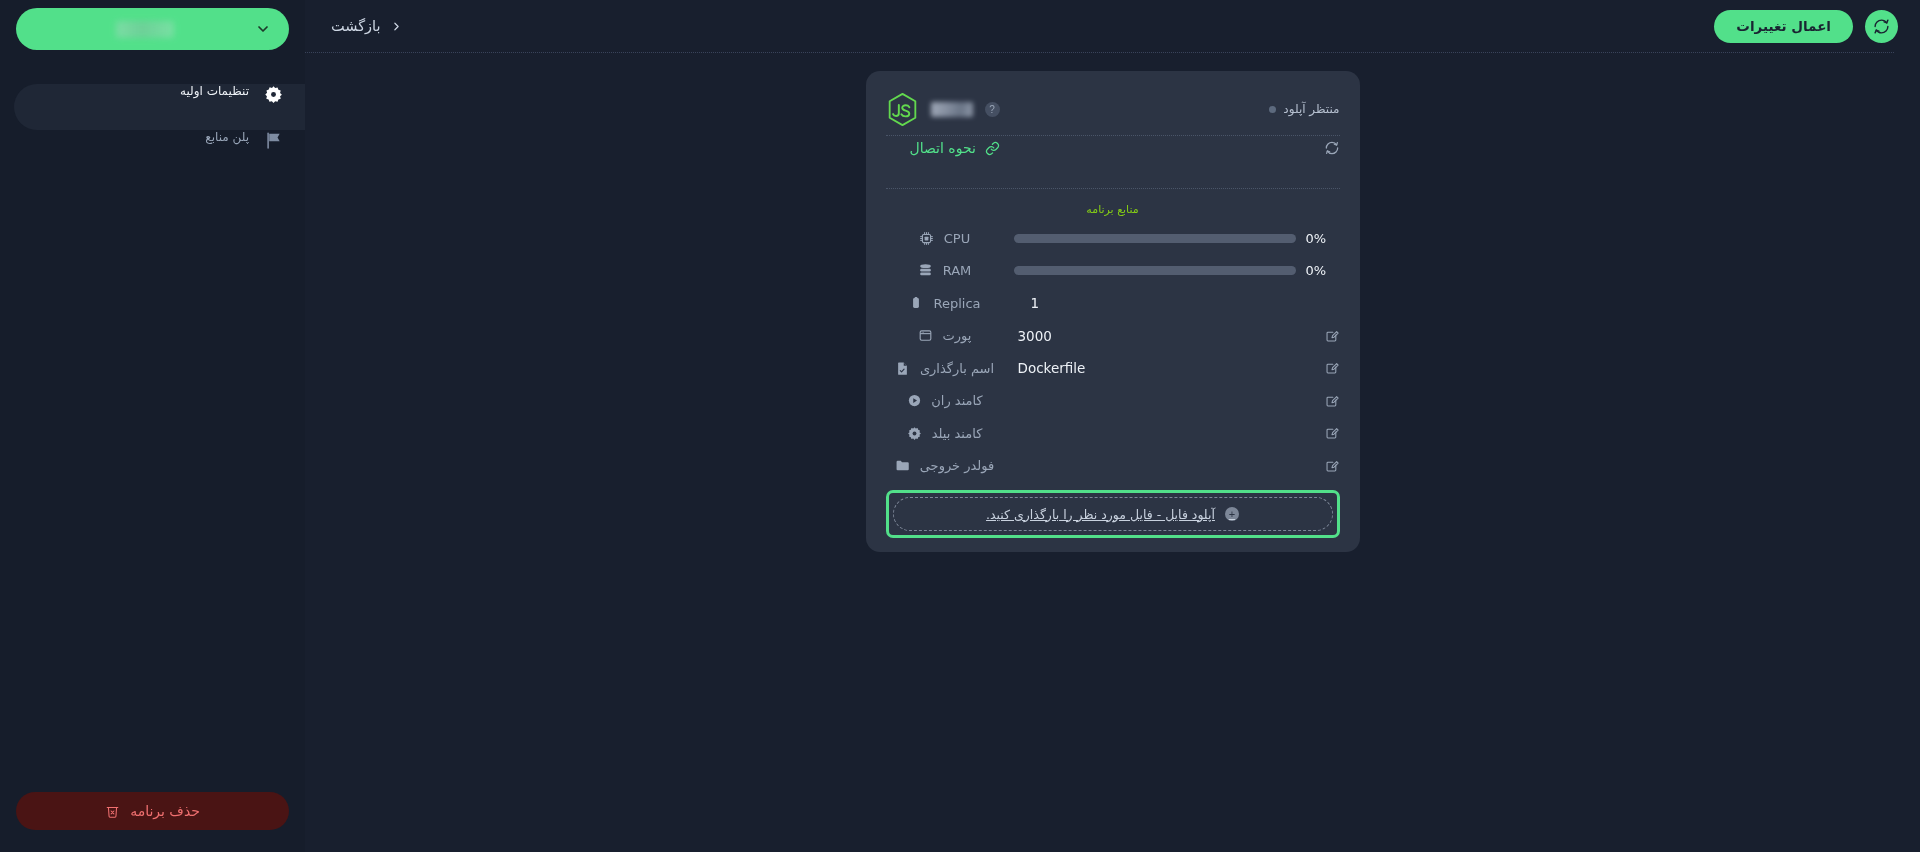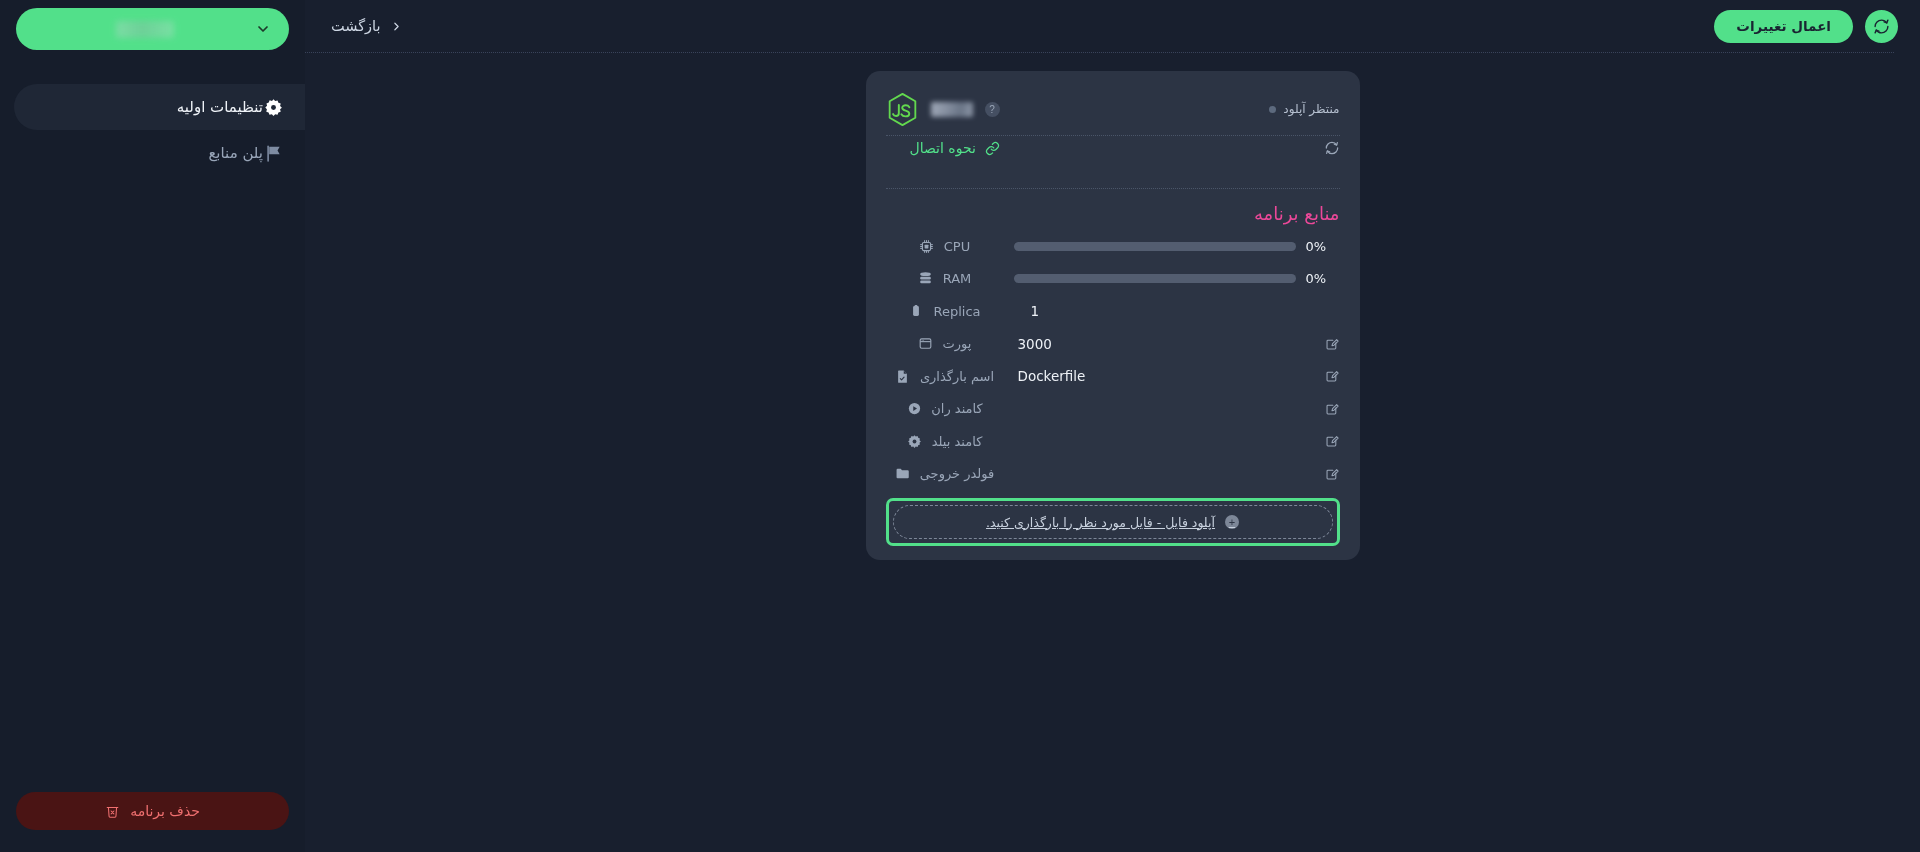--- a/index.html
+++ b/index.html
@@ -73,26 +73,26 @@
 
   .sidebar-nav {
     margin-top: 34px;
     display: flex;
     flex-direction: column;
   }
 
   .sidebar-item {
     height: 46px;
     display: flex;
-    align-items: center;
     justify-content: flex-start;
+    gap: 14px;
     padding: 0 22px 0 0;
     margin-right: 0;
     cursor: pointer;
-    font-size: 15px;
+    font-size: 12px;
     color: #98a5b8;
     position: relative;
   }
   .sidebar-item .si-icon {
     width: 20px; height: 20px;
     display: flex; align-items: center; justify-content: center;
     flex: 0 0 auto;
   }
   .sidebar-item.active {
     background: #1f2736;
@@ -278,24 +278,24 @@
     color: #52e08a;
     font-size: 14px;
     cursor: pointer;
     flex-direction: row-reverse;
   }
   .conn-left svg { stroke: #52e08a; }
   .conn-refresh { cursor: pointer; display: flex; }
   .conn-refresh svg { stroke: #9aa6b8; }
 
   .section-title {
-    font-size: 18px;
-    color: #ec4899;
+    font-size: 11px;
+    color: #84cc16;
     padding: 10px 0 6px 0;
-    text-align: right;
+    text-align: center;
   }
 
   
   .res-row {
     display: flex;
     align-items: center;
     height: 32.5px;
     gap: 10px;
     flex-direction: row;
   }

